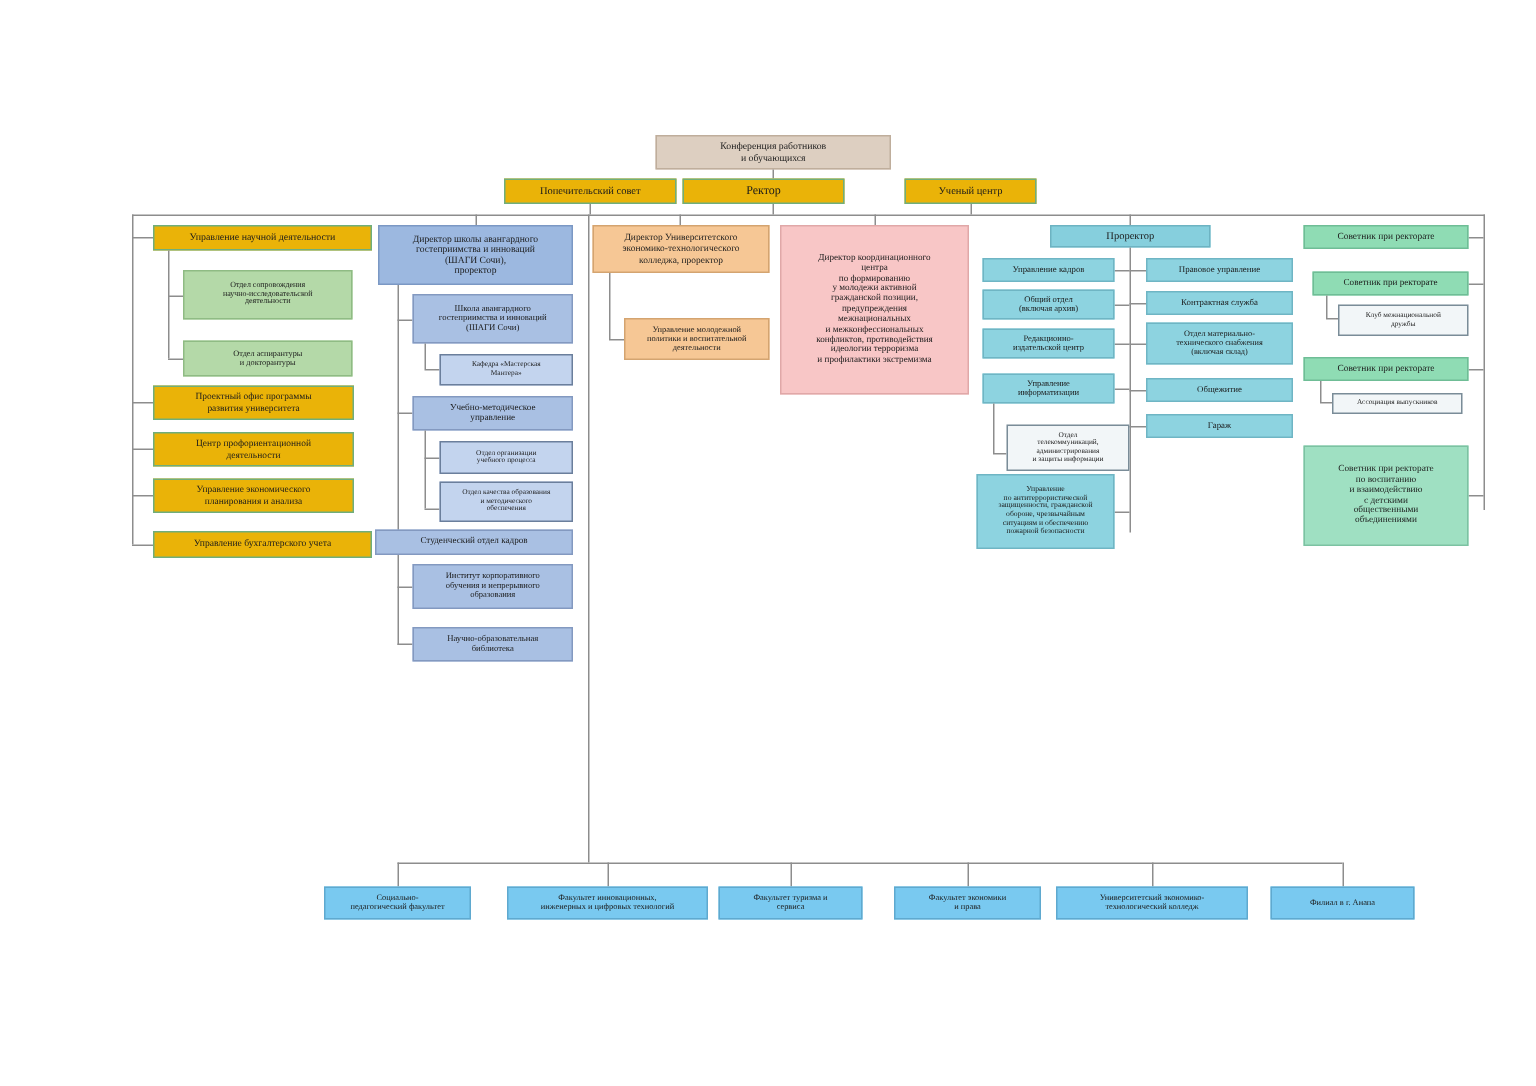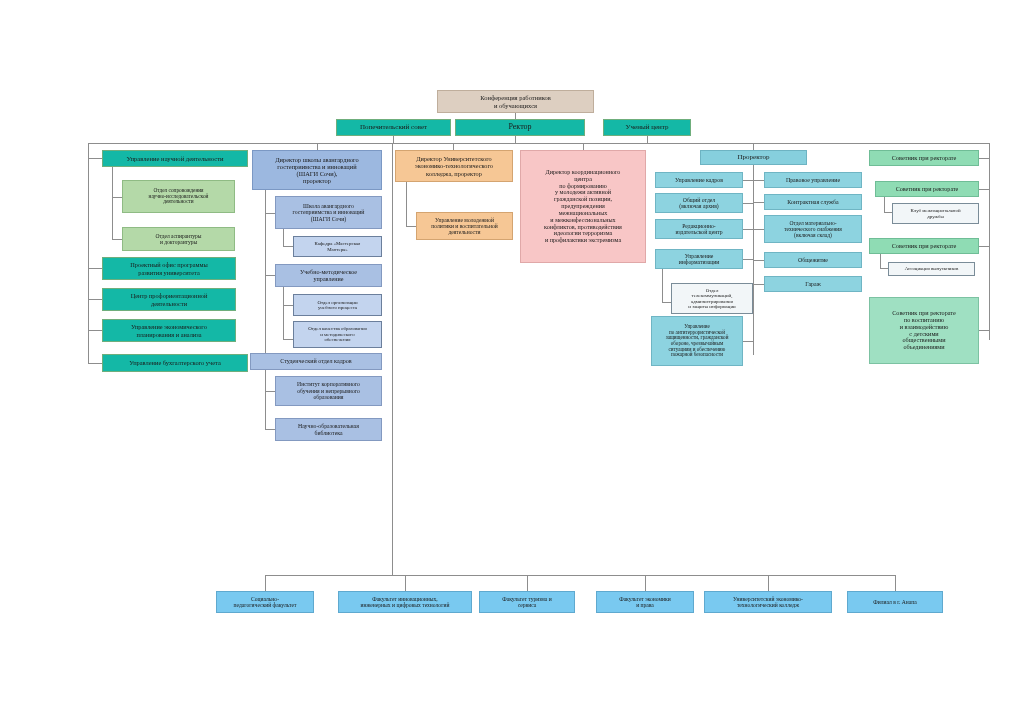--- a/index.html
+++ b/index.html
@@ -5,21 +5,21 @@
   html,body{margin:0;padding:0;background:#ffffff;}
   body{font-family:"Liberation Serif","DejaVu Serif",serif;color:#1b1b1b;}
   #canvas{position:relative;width:1024px;height:724px;overflow:hidden;background:#fff;}
   .box{position:absolute;box-sizing:border-box;display:flex;align-items:center;justify-content:center;text-align:center;line-height:1.12;padding:2px 3px;border:1px solid #7a7a7a;}
   .ln{position:absolute;background:#8d8d8d;}
   .ln.h{height:1px;}
   .ln.v{width:1px;}
 
   
   .beige   {background:#ddcfc1;border-color:#bfae9c;}
-  .green   {background:#14b8a6;border-color:#6fae7c;}
+  .green   {background:#eab308;border-color:#6fae7c;}
   .lgreen  {background:#b4d9a8;border-color:#8fbb84;}
   .mint    {background:#8fdcb4;border-color:#6fbd96;}
   .mint2   {background:#9fe0c2;border-color:#7cc2a2;}
   .blue    {background:#9cb8e0;border-color:#7b98c4;}
   .blue2   {background:#a9c0e3;border-color:#8399c0;}
   .bluelt  {background:#c3d4ee;border-color:#6b7f9c;}
   .orange  {background:#f6c795;border-color:#d4a470;}
   .pink    {background:#f8c6c6;border-color:#e0a8a8;}
   .cyan    {background:#86cfdd;border-color:#6db3c2;}
   .cyan2   {background:#8dd3e0;border-color:#6fb5c4;}
@@ -29,21 +29,21 @@
 </head>
 <body>
 
 <div id="canvas">
 
   <div class="box beige" style="left:437px;top:90px;width:157px;height:23px;font-size:6.5px;">Конференция  работников<br>и обучающихся</div>
 
   <div class="ln v" style="left:515px;top:113px;height:6px;"></div>
 
   <div class="box green" style="left:336px;top:119px;width:115px;height:17px;font-size:7px;">Попечительский совет</div>
-  <div class="box green" style="left:455px;top:119px;width:130px;height:17px;font-size:8px;">Ректор</div>
+  <div class="box green" style="left:455px;top:119px;width:108px;height:17px;font-size:8px;">Ректор</div>
   <div class="box green" style="left:603px;top:119px;width:88px;height:17px;font-size:7px;">Ученый центр</div>
 
   <div class="ln v" style="left:393px;top:136px;height:7px;"></div>
   <div class="ln v" style="left:647px;top:136px;height:7px;"></div>
   <div class="ln v" style="left:515px;top:136px;height:7px;"></div>
 
   <div class="ln h" style="left:88px;top:143px;width:902px;"></div>
 
   <div class="ln v" style="left:88px;top:143px;height:220px;"></div>
 

